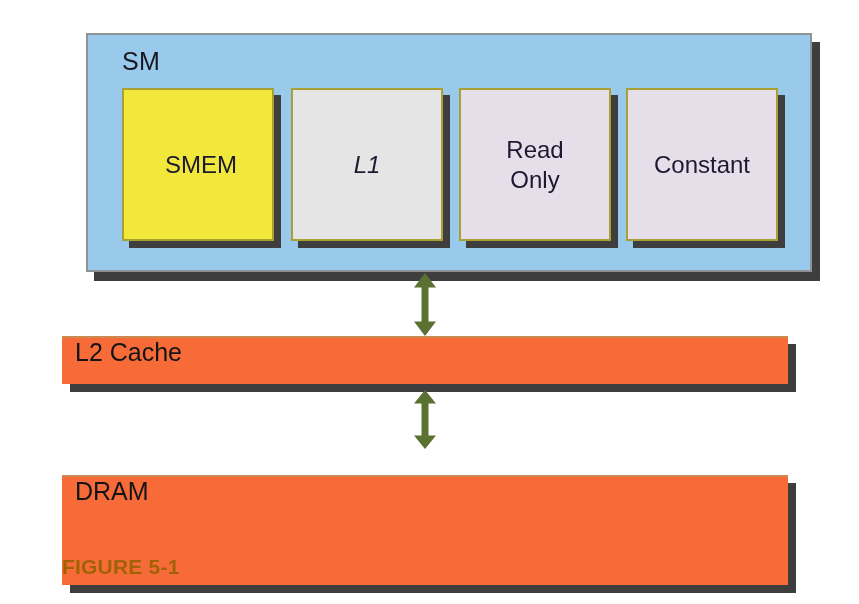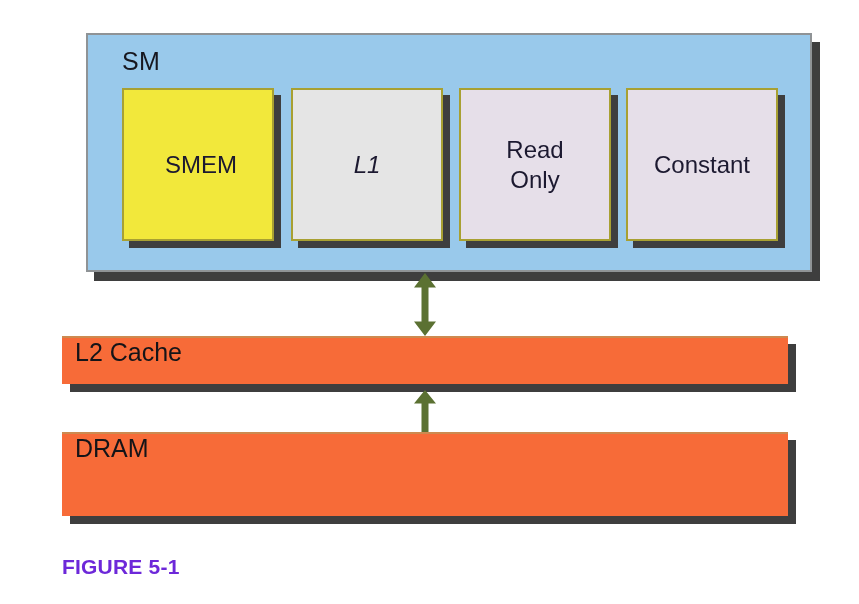--- a/index.html
+++ b/index.html
@@ -71,39 +71,39 @@
     border-top: 2px solid #cd8a50;
     box-shadow: 8px 8px 0 0 #3e3e3e;
     display: flex;
   }
   .bar .bar-label {
     font-size: 25px;
     padding-left: 13px;
     color: #141418;
   }
   .bar-l2   { top: 336px; height: 48px; }
-  .bar-dram { top: 432px; height: 84px; }
+  .bar-dram { top: 475px; height: 110px; }
   
   .arrow {
     position: absolute;
     left: 414px;
     line-height: 0;
   }
   .arrow-1 { top: 273px; }
   .arrow-2 { top: 390px; }
   .arrow svg { display: block; }
   
   .caption {
     position: absolute;
     left: 62px;
     top: 555px;
     font-size: 21px;
     font-weight: bold;
     letter-spacing: 0.2px;
-    color: #6d28d9;
+    color: #a16207;
   }
 </style>
 </head>
 <body>
 
 <div class="diagram">
 
   <div class="sm-block">
     <div class="sm-label">SM</div>
 

